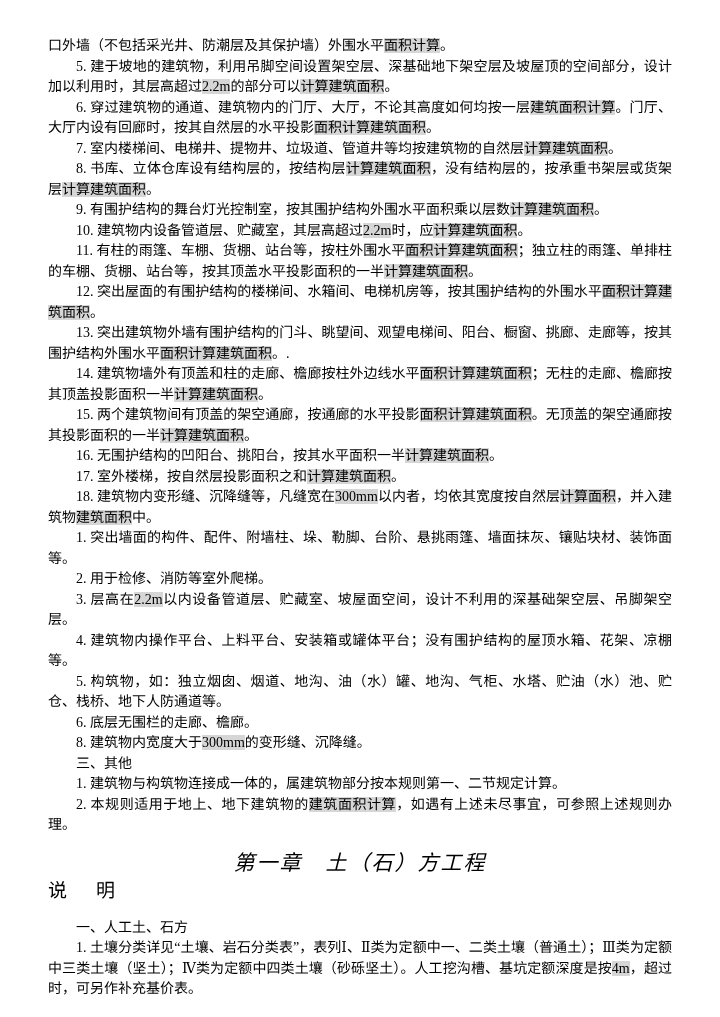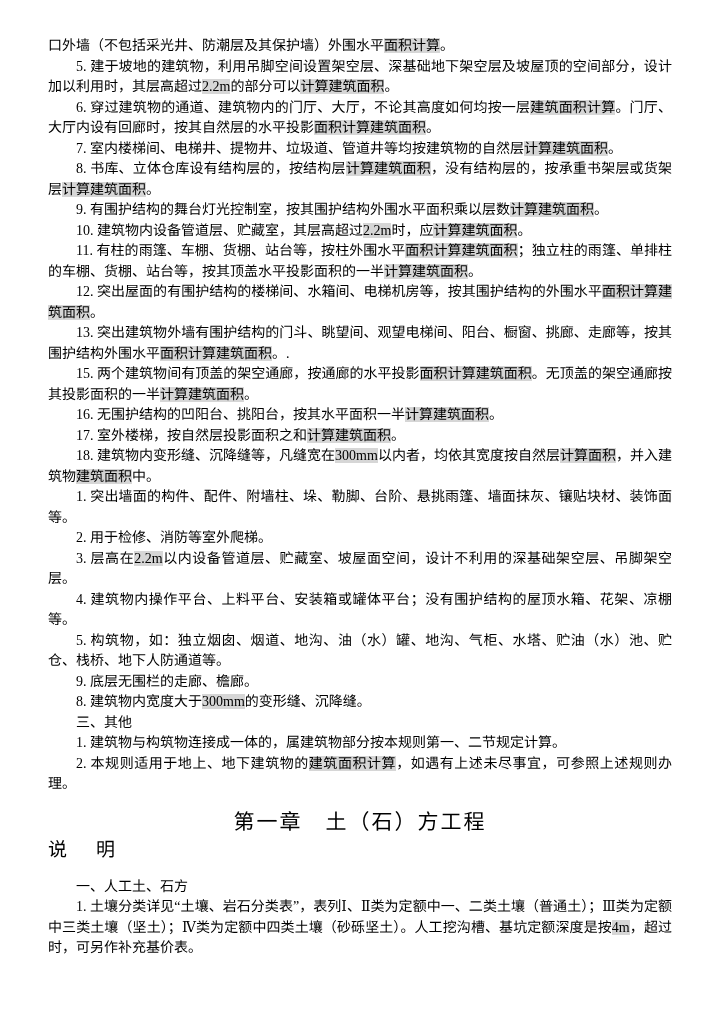--- a/index.html
+++ b/index.html
@@ -26,20 +26,21 @@
   }
   p.cont { text-indent: 0; }
   p.item, p.section { text-indent: 2em; }
   p.chapter {
     text-indent: 0;
     text-align: center;
     font-size: 21px;
     line-height: 30px;
     letter-spacing: 2px;
     margin-top: 12px;
+    font-style: italic;
   }
   p.subtitle {
     text-indent: 0;
     text-align: left;
     font-size: 19px;
     line-height: 26px;
     letter-spacing: 5px;
     margin-bottom: 14px;
   }
   mark.shade {
@@ -56,30 +57,31 @@
       <p class="cont">口外墙（不包括采光井、防潮层及其保护墙）外围水平<mark class="shade">面积计算</mark>。</p>
       <p class="item">5. 建于坡地的建筑物，利用吊脚空间设置架空层、深基础地下架空层及坡屋顶的空间部分，设计加以利用时，其层高超过<mark class="shade">2.2m</mark>的部分可以<mark class="shade">计算建筑面积</mark>。</p>
       <p class="item">6. 穿过建筑物的通道、建筑物内的门厅、大厅，不论其高度如何均按一层<mark class="shade">建筑面积计算</mark>。门厅、大厅内设有回廊时，按其自然层的水平投影<mark class="shade">面积计算</mark><mark class="shade">建筑面积</mark>。</p>
       <p class="item">7. 室内楼梯间、电梯井、提物井、垃圾道、管道井等均按建筑物的自然层<mark class="shade">计算建筑面积</mark>。</p>
       <p class="item">8. 书库、立体仓库设有结构层的，按结构层<mark class="shade">计算建筑面积</mark>，没有结构层的，按承重书架层或货架层<mark class="shade">计算建筑面积</mark>。</p>
       <p class="item">9. 有围护结构的舞台灯光控制室，按其围护结构外围水平面积乘以层数<mark class="shade">计算建筑面积</mark>。</p>
       <p class="item">10. 建筑物内设备管道层、贮藏室，其层高超过<mark class="shade">2.2m</mark>时，应<mark class="shade">计算建筑面积</mark>。</p>
       <p class="item">11. 有柱的雨篷、车棚、货棚、站台等，按柱外围水平<mark class="shade">面积计算</mark><mark class="shade">建筑面积</mark>；独立柱的雨篷、单排柱的车棚、货棚、站台等，按其顶盖水平投影面积的一半<mark class="shade">计算建筑面积</mark>。</p>
       <p class="item">12. 突出屋面的有围护结构的楼梯间、水箱间、电梯机房等，按其围护结构的外围水平<mark class="shade">面积计算</mark><mark class="shade">建筑面积</mark>。</p>
       <p class="item">13. 突出建筑物外墙有围护结构的门斗、眺望间、观望电梯间、阳台、橱窗、挑廊、走廊等，按其围护结构外围水平<mark class="shade">面积计算</mark><mark class="shade">建筑面积</mark>。.</p>
+      <p class="item">14. 建筑物墙外有顶盖和柱的走廊、檐廊按柱外边线水平<mark class="shade">面积计算</mark><mark class="shade">建筑面积</mark>；无柱的走廊、檐廊按其顶盖投影面积一半<mark class="shade">计算建筑面积</mark>。</p>
       <p class="item">15. 两个建筑物间有顶盖的架空通廊，按通廊的水平投影<mark class="shade">面积计算</mark><mark class="shade">建筑面积</mark>。无顶盖的架空通廊按其投影面积的一半<mark class="shade">计算建筑面积</mark>。</p>
       <p class="item">16. 无围护结构的凹阳台、挑阳台，按其水平面积一半<mark class="shade">计算建筑面积</mark>。</p>
       <p class="item">17. 室外楼梯，按自然层投影面积之和<mark class="shade">计算建筑面积</mark>。</p>
       <p class="item">18. 建筑物内变形缝、沉降缝等，凡缝宽在<mark class="shade">300mm</mark>以内者，均依其宽度按自然层<mark class="shade">计算面积</mark>，并入建筑物<mark class="shade">建筑面积</mark>中。</p>
       <p class="item">1. 突出墙面的构件、配件、附墙柱、垛、勒脚、台阶、悬挑雨篷、墙面抹灰、镶贴块材、装饰面等。</p>
       <p class="item">2. 用于检修、消防等室外爬梯。</p>
       <p class="item">3. 层高在<mark class="shade">2.2m</mark>以内设备管道层、贮藏室、坡屋面空间，设计不利用的深基础架空层、吊脚架空层。</p>
       <p class="item">4. 建筑物内操作平台、上料平台、安装箱或罐体平台；没有围护结构的屋顶水箱、花架、凉棚等。</p>
       <p class="item">5. 构筑物，如：独立烟囱、烟道、地沟、油（水）罐、地沟、气柜、水塔、贮油（水）池、贮仓、栈桥、地下人防通道等。</p>
-      <p class="item">9. 底层无围栏的走廊、檐廊。</p>
+      <p class="item">6. 底层无围栏的走廊、檐廊。</p>
       <p class="item">8. 建筑物内宽度大于<mark class="shade">300mm</mark>的变形缝、沉降缝。</p>
       <p class="section">三、其他</p>
       <p class="item">1. 建筑物与构筑物连接成一体的，属建筑物部分按本规则第一、二节规定计算。</p>
       <p class="item">2. 本规则适用于地上、地下建筑物的<mark class="shade">建筑面积计算</mark>，如遇有上述未尽事宜，可参照上述规则办理。</p>
       <p class="chapter">第一章　土（石）方工程</p>
       <p class="subtitle">说　明</p>
       <p class="section">一、人工土、石方</p>
       <p class="item">1. 土壤分类详见“土壤、岩石分类表”，表列Ⅰ、Ⅱ类为定额中一、二类土壤（普通土）；Ⅲ类为定额中三类土壤（坚土）；Ⅳ类为定额中四类土壤（砂砾坚土）。人工挖沟槽、基坑定额深度是按<mark class="shade">4m</mark>，超过时，可另作补充基价表。</p>
     </div>
 </div>

